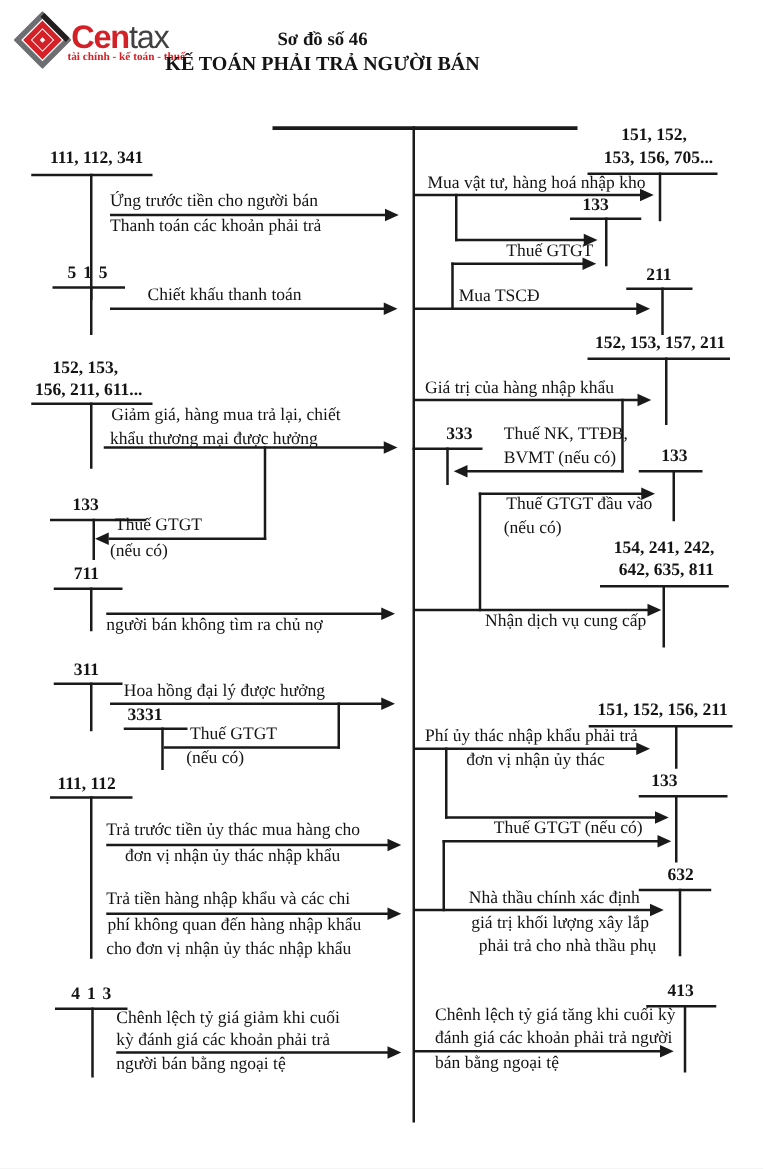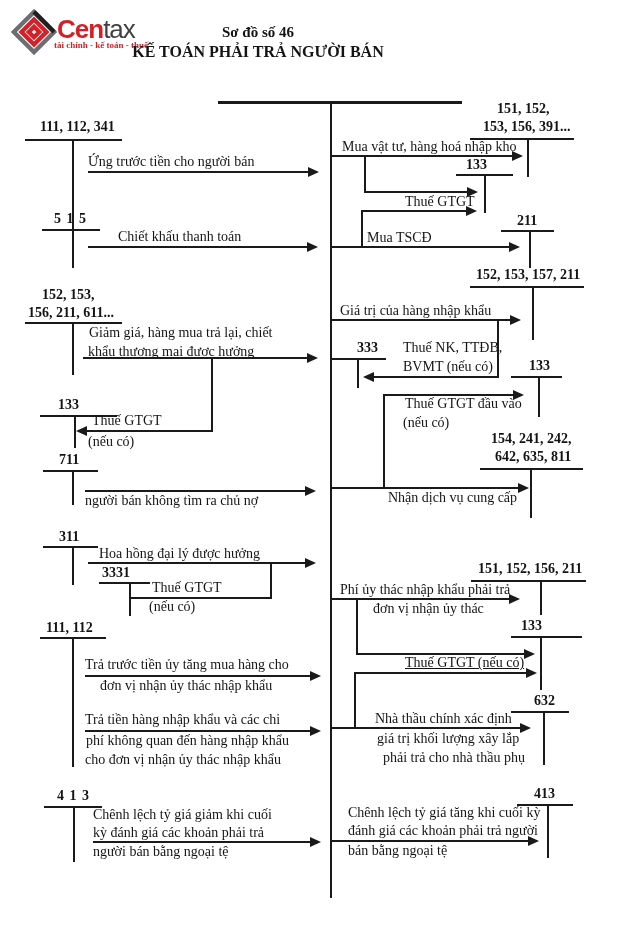--- a/index.html
+++ b/index.html
@@ -72,21 +72,21 @@
 
   <div class="b" style="left:46px;top:620px;">111, 112</div>
   <div class="hl" style="left:40px;top:637px;width:66px;"></div>
   <div class="vl" style="left:72px;top:637px;height:130px;"></div>
 
   <div class="b" style="left:57px;top:788px;letter-spacing:1px;">4 1 3</div>
   <div class="hl" style="left:44px;top:806px;width:58px;"></div>
   <div class="vl" style="left:73px;top:806px;height:56px;"></div>
 
   <div class="b" style="left:497px;top:101px;">151, 152,</div>
-  <div class="b" style="left:483px;top:119px;">153, 156, 391...</div>
+  <div class="b" style="left:483px;top:119px;">153, 156, 705...</div>
   <div class="hl" style="left:470px;top:138px;width:104px;"></div>
   <div class="vl" style="left:527px;top:138px;height:39px;"></div>
 
   <div class="b" style="left:466px;top:157px;">133</div>
   <div class="hl" style="left:456px;top:174px;width:57px;"></div>
   <div class="vl" style="left:484px;top:174px;height:39px;"></div>
 
   <div class="b" style="left:517px;top:213px;">211</div>
   <div class="hl" style="left:501px;top:230px;width:53px;"></div>
   <div class="vl" style="left:529px;top:230px;height:38px;"></div>
@@ -120,20 +120,21 @@
   <div class="hl" style="left:511px;top:711px;width:58px;"></div>
   <div class="vl" style="left:543px;top:711px;height:54px;"></div>
 
   <div class="b" style="left:534px;top:786px;">413</div>
   <div class="hl" style="left:517px;top:804px;width:56px;"></div>
   <div class="vl" style="left:547px;top:804px;height:54px;"></div>
 
   <div class="t" style="left:88px;top:154px;">Ứng trước tiền cho người bán</div>
   <div class="hl" style="left:88px;top:171px;width:223px;"></div>
   <div class="ar" style="left:308px;top:167px;"></div>
+  <div class="t" style="left:88px;top:174px;">Thanh toán các khoản phải trả</div>
 
   <div class="t" style="left:118px;top:229px;">Chiết khấu thanh toán</div>
   <div class="hl" style="left:88px;top:246px;width:221px;"></div>
   <div class="ar" style="left:307px;top:242px;"></div>
 
   <div class="t" style="left:89px;top:325px;">Giảm giá, hàng mua trả lại, chiết</div>
   <div class="t" style="left:88px;top:344px;">khẩu thương mại được hưởng</div>
   <div class="hl" style="left:83px;top:357px;width:226px;"></div>
   <div class="ar" style="left:307px;top:353px;"></div>
   <div class="vl" style="left:211px;top:357px;height:75px;"></div>
@@ -147,21 +148,21 @@
   <div class="t" style="left:85px;top:493px;">người bán không tìm ra chủ nợ</div>
 
   <div class="t" style="left:99px;top:546px;">Hoa hồng đại lý được hưởng</div>
   <div class="hl" style="left:88px;top:562px;width:219px;"></div>
   <div class="ar" style="left:305px;top:558px;"></div>
   <div class="vl" style="left:270px;top:562px;height:37px;"></div>
   <div class="hl" style="left:131px;top:597px;width:141px;"></div>
   <div class="t" style="left:152px;top:580px;">Thuế GTGT</div>
   <div class="t" style="left:149px;top:599px;">(nếu có)</div>
 
-  <div class="t" style="left:85px;top:657px;">Trả trước tiền ủy tăng mua hàng cho</div>
+  <div class="t" style="left:85px;top:657px;">Trả trước tiền ủy thác mua hàng cho</div>
   <div class="hl" style="left:85px;top:675px;width:227px;"></div>
   <div class="ar" style="left:310px;top:671px;"></div>
   <div class="t" style="left:100px;top:678px;">đơn vị nhận ủy thác nhập khẩu</div>
 
   <div class="t" style="left:85px;top:712px;">Trả tiền hàng nhập khẩu và các chi</div>
   <div class="hl" style="left:85px;top:730px;width:227px;"></div>
   <div class="ar" style="left:310px;top:726px;"></div>
   <div class="t" style="left:86px;top:733px;">phí không quan đến hàng nhập khẩu</div>
   <div class="t" style="left:85px;top:752px;">cho đơn vị nhận ủy thác nhập khẩu</div>
 
@@ -205,21 +206,21 @@
   <div class="ar" style="left:518px;top:483px;"></div>
   <div class="t" style="left:388px;top:490px;">Nhận dịch vụ cung cấp</div>
 
   <div class="t" style="left:340px;top:582px;">Phí ủy thác nhập khẩu phải trả</div>
   <div class="hl" style="left:331px;top:598px;width:181px;"></div>
   <div class="ar" style="left:509px;top:594px;"></div>
   <div class="t" style="left:373px;top:601px;">đơn vị nhận ủy thác</div>
   <div class="vl" style="left:356px;top:598px;height:57px;"></div>
   <div class="hl" style="left:356px;top:653px;width:171px;"></div>
   <div class="ar" style="left:524px;top:649px;"></div>
-  <div class="t" style="left:405px;top:655px;text-decoration:underline;">Thuế GTGT (nếu có)</div>
+  <div class="t" style="left:395px;top:655px;">Thuế GTGT (nếu có)</div>
   <div class="hl" style="left:354px;top:672px;width:175px;"></div>
   <div class="ar" style="left:526px;top:668px;"></div>
   <div class="vl" style="left:354px;top:672px;height:57px;"></div>
 
   <div class="t" style="left:375px;top:711px;">Nhà thầu chính xác định</div>
   <div class="hl" style="left:331px;top:727px;width:193px;"></div>
   <div class="ar" style="left:520px;top:723px;"></div>
   <div class="t" style="left:377px;top:731px;">giá trị khối lượng xây lắp</div>
   <div class="t" style="left:383px;top:750px;">phải trả cho nhà thầu phụ</div>
 

